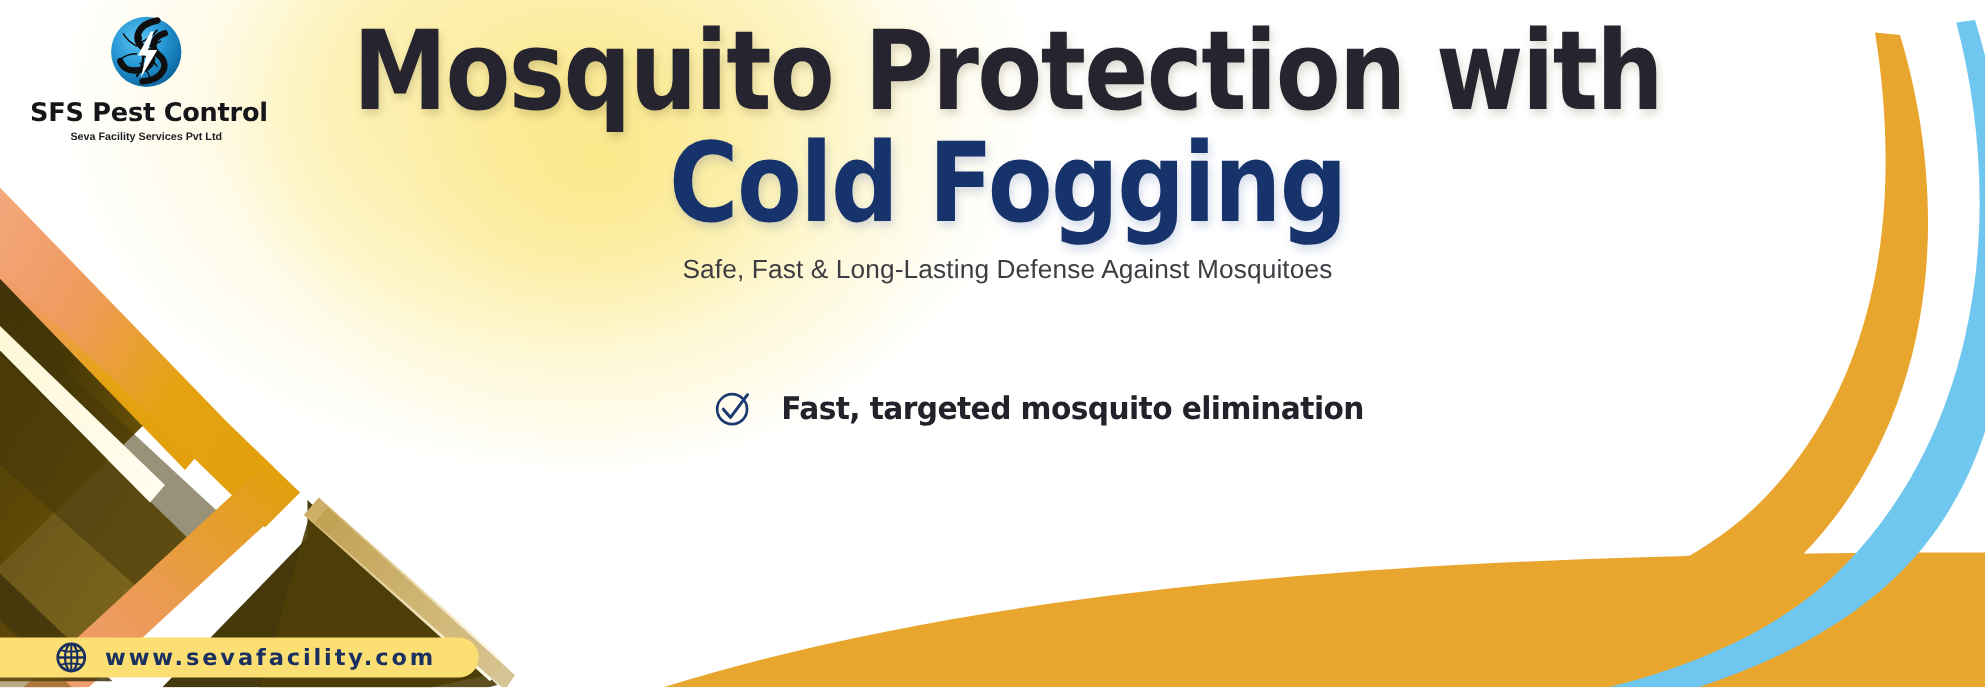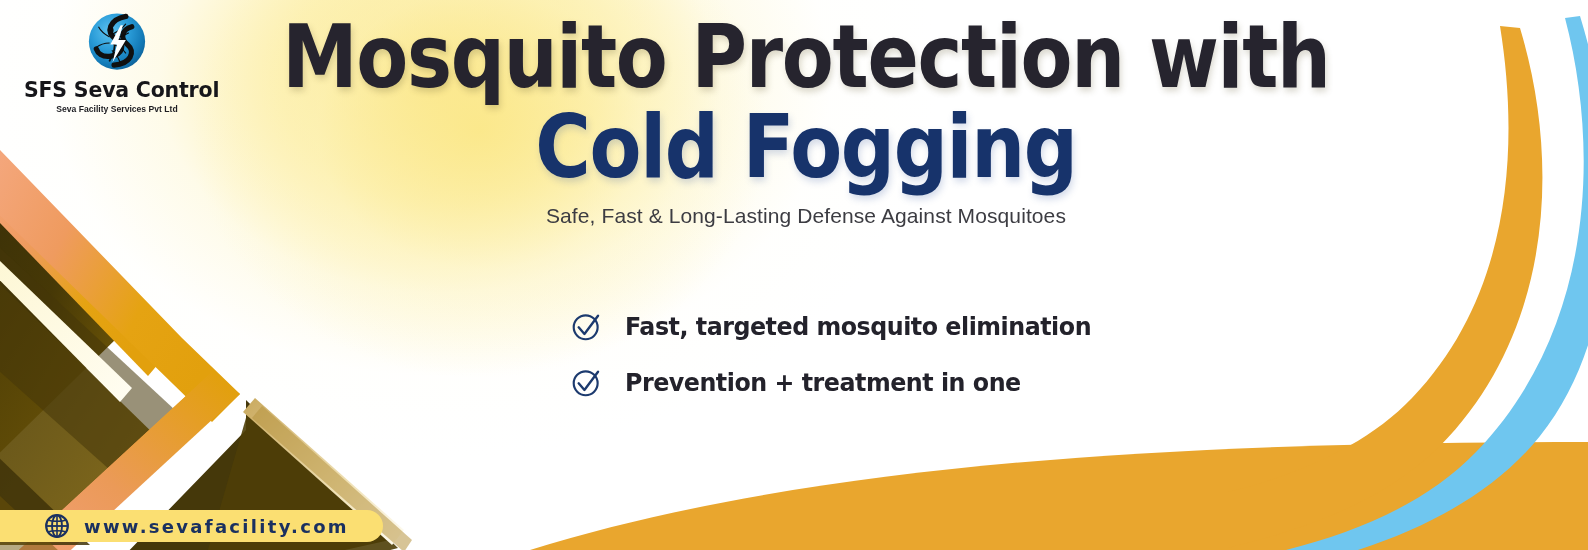--- a/index.html
+++ b/index.html
@@ -304,48 +304,41 @@
       <path d="M 44 38 C 52 34 58 30 62 24" stroke="#0d0d0d" stroke-width="1.7" fill="none"></path>
       <path d="M 45 44 C 53 42 60 40 66 36" stroke="#0d0d0d" stroke-width="1.6" fill="none"></path>
       <path d="M 45 52 C 52 54 58 58 62 64" stroke="#0d0d0d" stroke-width="1.6" fill="none"></path>
       <path d="M 43 60 C 48 64 52 70 54 76" stroke="#0d0d0d" stroke-width="1.5" fill="none"></path>
       <path d="M 40 42 C 33 38 28 34 25 28" stroke="#0d0d0d" stroke-width="1.5" fill="none"></path>
       <path d="M 40 50 C 33 50 27 52 22 56" stroke="#0d0d0d" stroke-width="1.5" fill="none"></path>
       <ellipse cx="42" cy="33" rx="3.4" ry="4.2" fill="#0d0d0d"></ellipse>
 
       <path d="M 55 26 L 41 52 L 50 52 L 44 76 L 62 46 L 52 46 L 58 26 Z" fill="#ffffff"></path>
     </svg>
-    <div class="logo-name">SFS Seva Control</div>
+    <div class="logo-name">SFS Pest Control</div>
     <div class="logo-sub">Seva Facility Services Pvt Ltd</div>
   </div>
 
   <div class="headline">
     <div class="h-line1">Mosquito Protection with</div>
     <div class="h-line2">Cold Fogging</div>
     <div class="subhead">Safe, Fast &amp; Long-Lasting Defense Against Mosquitoes</div>
   </div>
 
 
   <div class="bullets">
 
     <div class="bullet">
       <svg class="bullet-icon" viewBox="0 0 40 40">
         <circle cx="19" cy="21" r="14.5" fill="none" stroke="#1c3a6e" stroke-width="2.6"></circle>
         <path d="M 10.5 21 L 17.5 29 L 34 7" fill="none" stroke="#1c3a6e" stroke-width="2.9" stroke-linecap="round" stroke-linejoin="round"></path>
       </svg>
       <span class="bullet-text">Fast, targeted mosquito elimination</span>
     </div>
 
-    <div class="bullet">
-      <svg class="bullet-icon" viewBox="0 0 40 40">
-        <circle cx="19" cy="21" r="14.5" fill="none" stroke="#1c3a6e" stroke-width="2.6"></circle>
-        <path d="M 10.5 21 L 17.5 29 L 34 7" fill="none" stroke="#1c3a6e" stroke-width="2.9" stroke-linecap="round" stroke-linejoin="round"></path>
-      </svg>
-      <span class="bullet-text">Prevention + treatment in one</span>
-    </div>
 
 
   </div>
 
   <div class="url-pill">
     <svg class="globe-icon" viewBox="0 0 24 24">
       <circle cx="12" cy="12" r="10" fill="none" stroke="#1a3060" stroke-width="2"></circle>
       <ellipse cx="12" cy="12" rx="4.6" ry="10" fill="none" stroke="#1a3060" stroke-width="1.7"></ellipse>
       <line x1="2" y1="12" x2="22" y2="12" stroke="#1a3060" stroke-width="1.7"></line>
       <path d="M 4.2 6.4 C 6.8 8 17.2 8 19.8 6.4" fill="none" stroke="#1a3060" stroke-width="1.5"></path>

